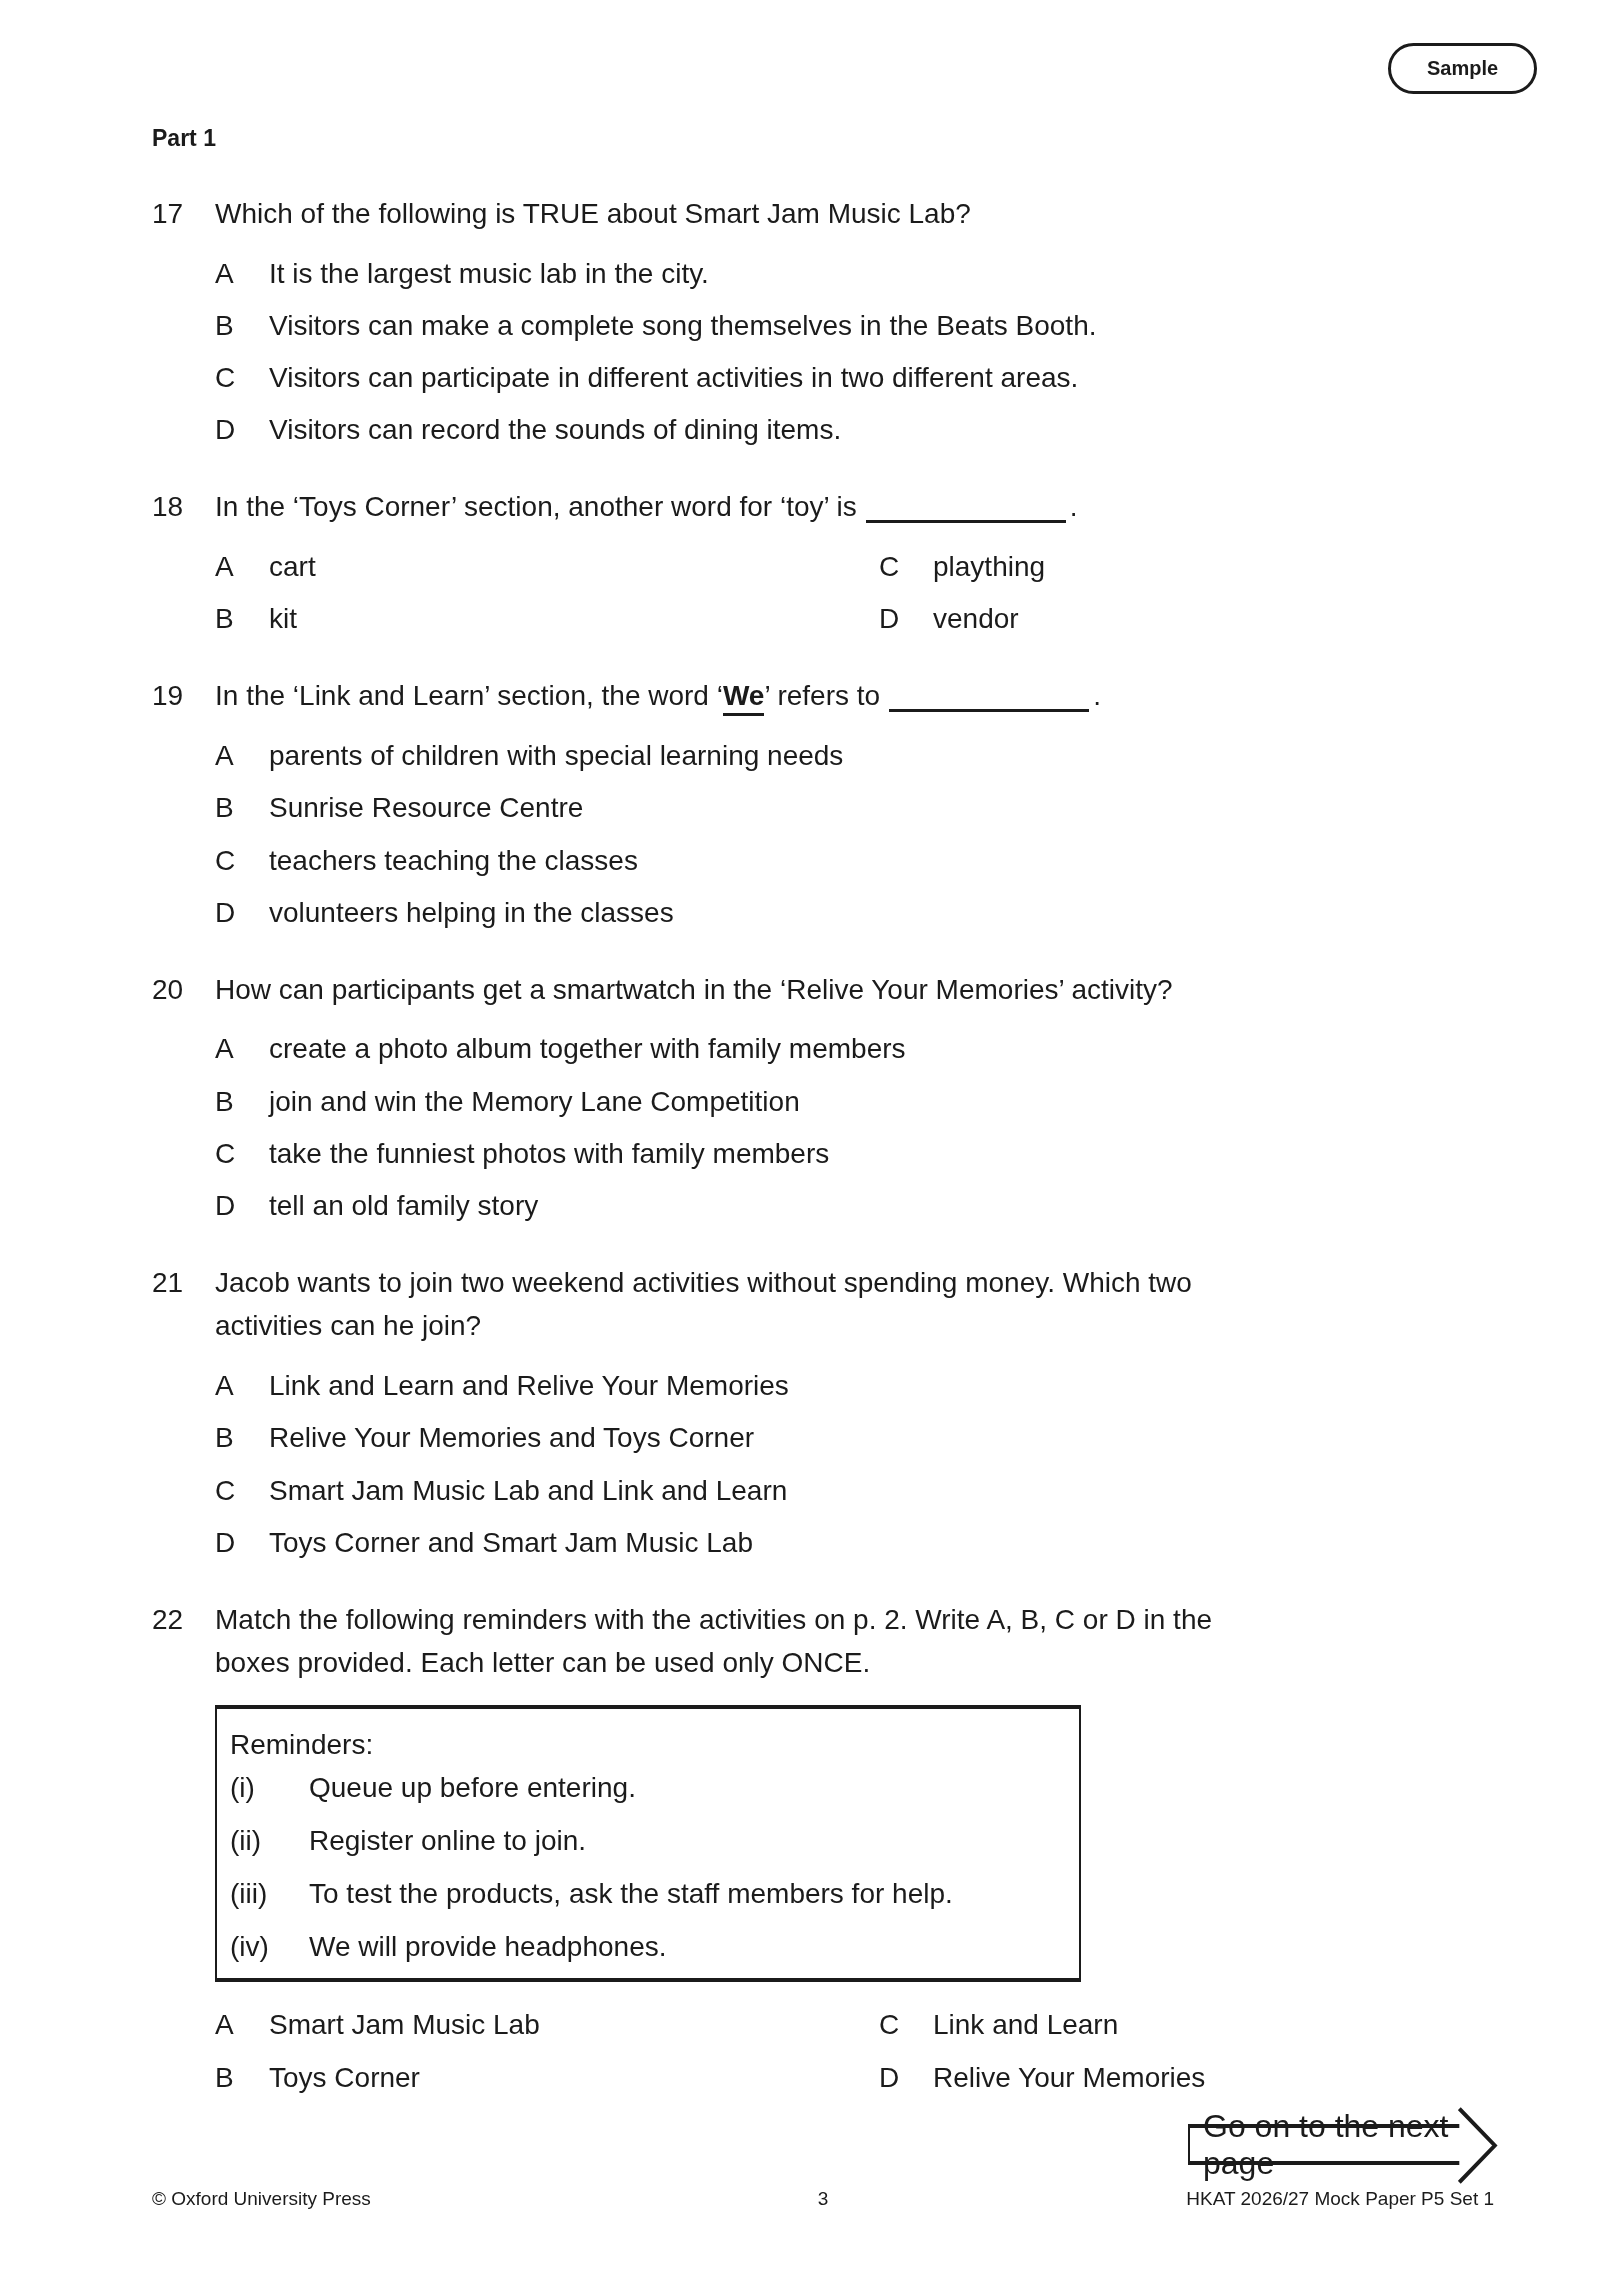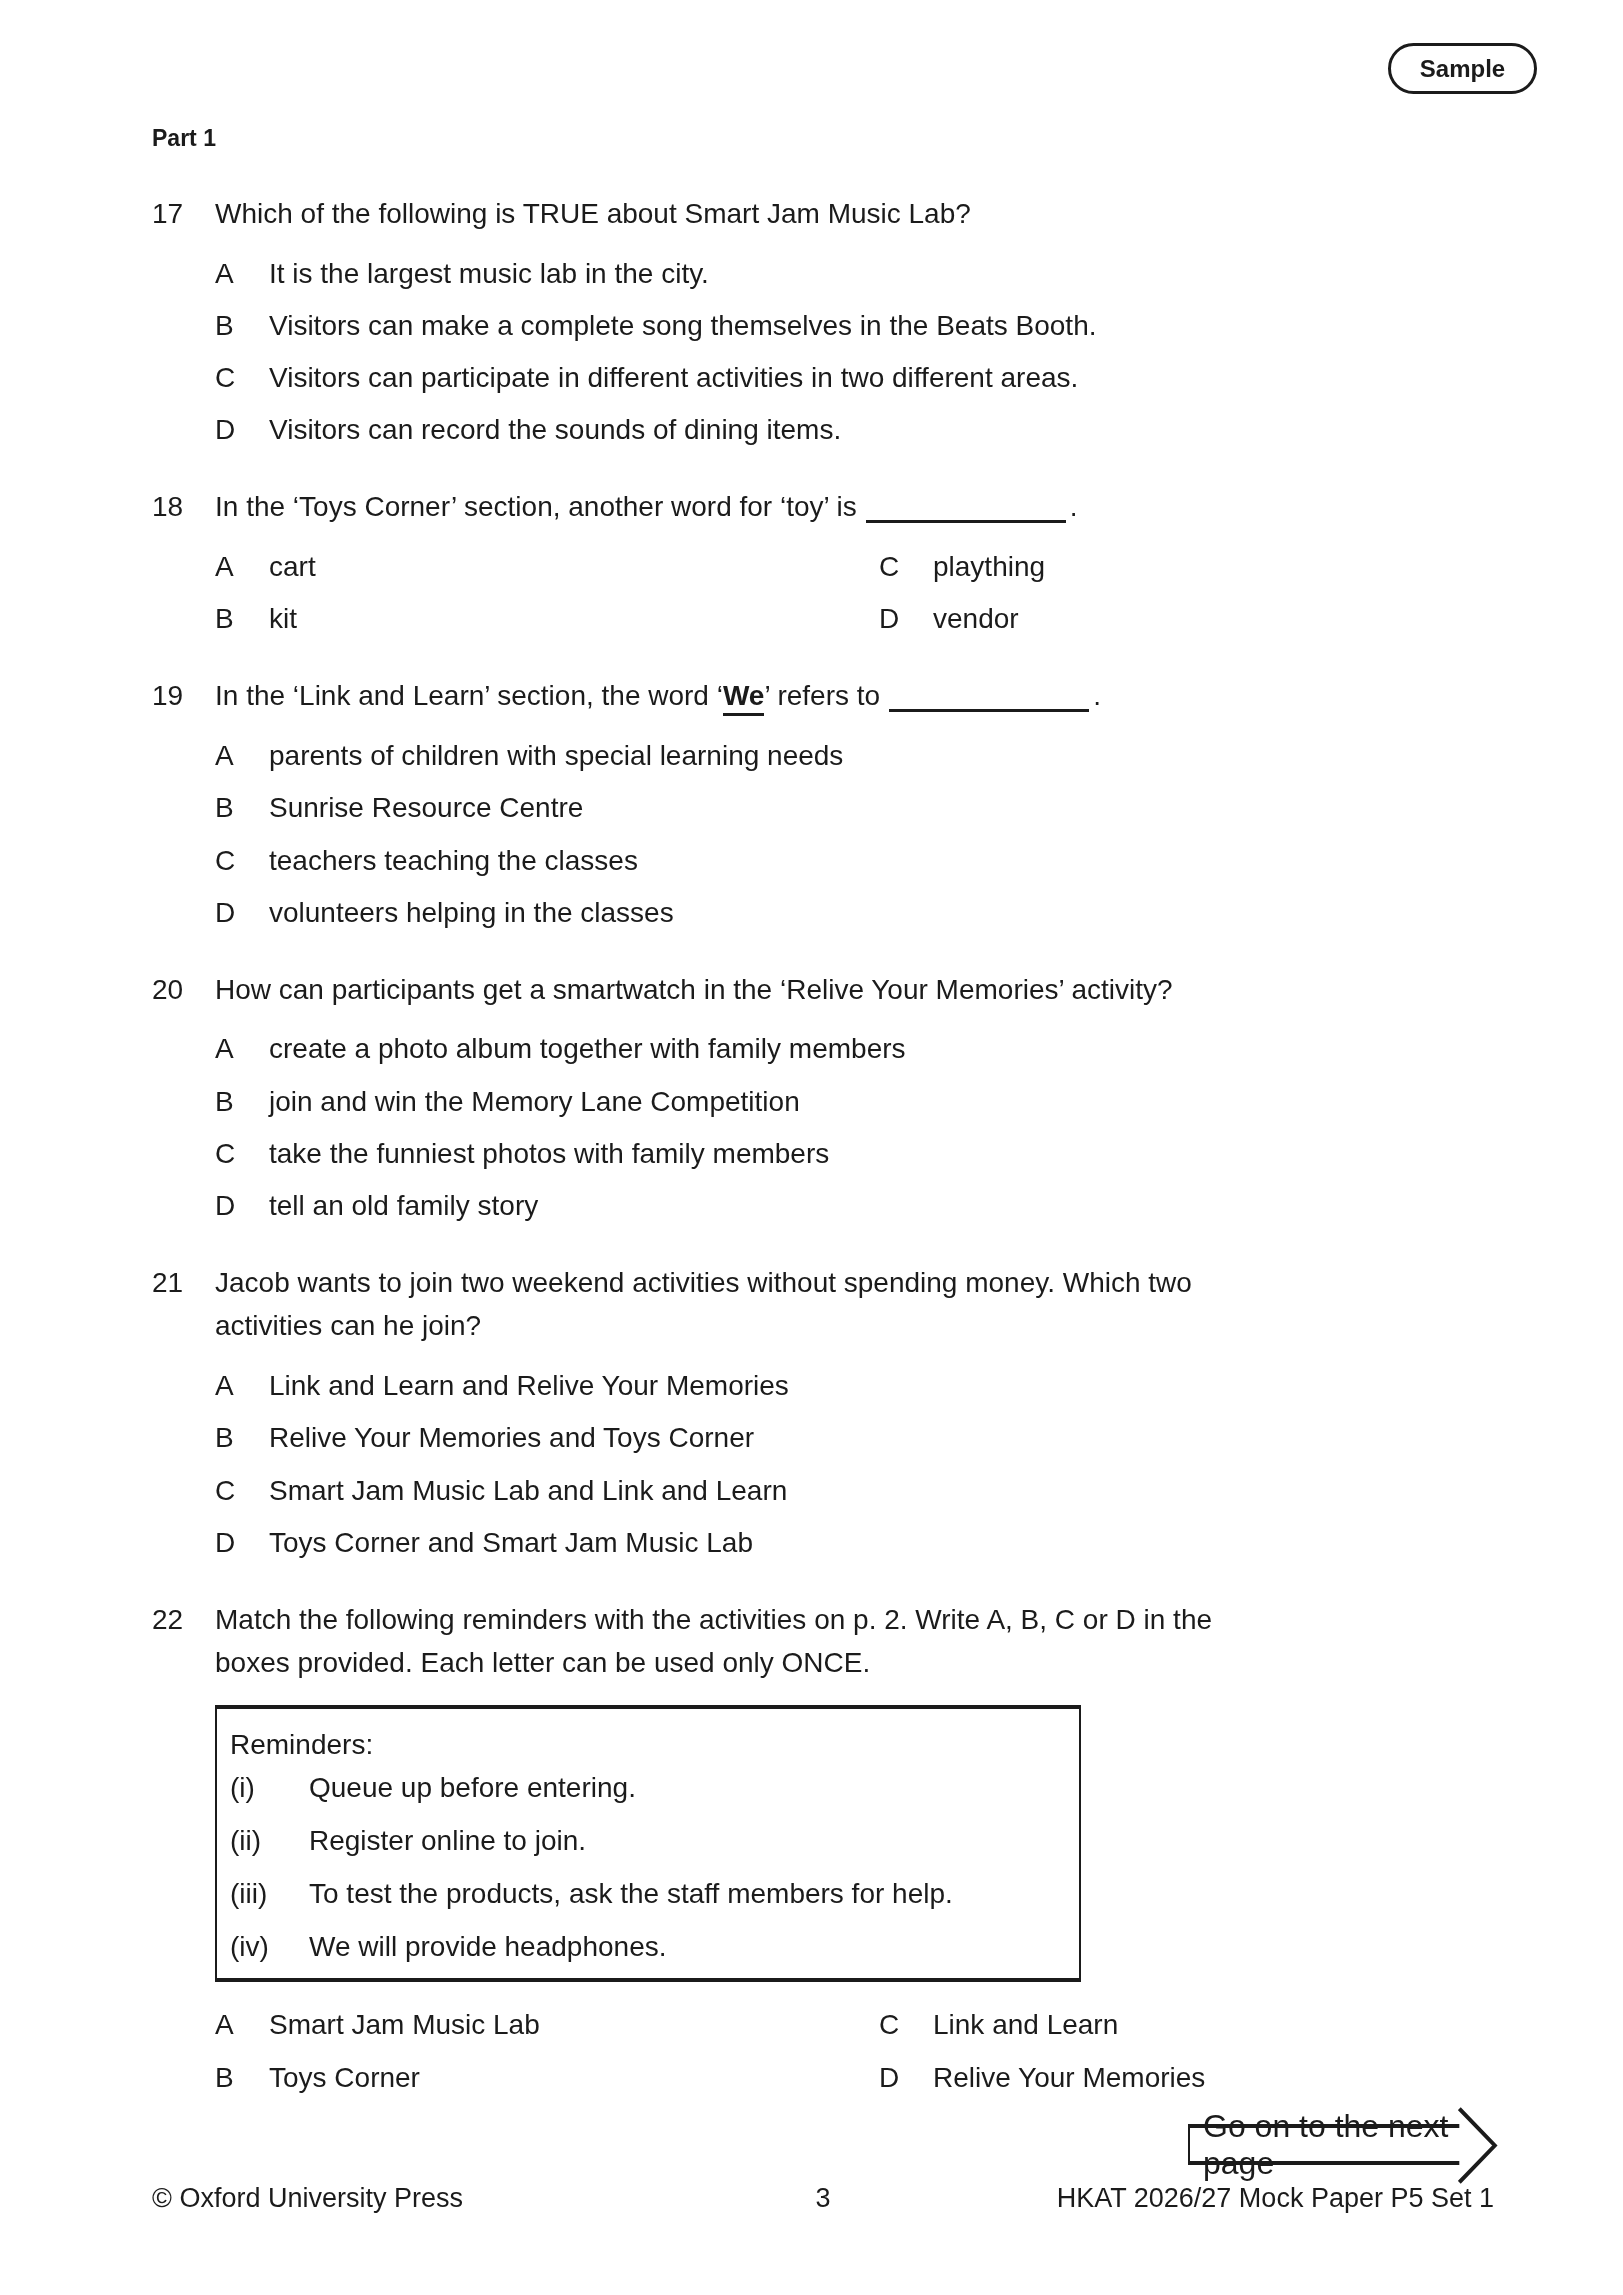--- a/index.html
+++ b/index.html
@@ -5,21 +5,21 @@
   html,body { margin:0; padding:0; background:#e8e8e8; }
   .page {
     position:relative; width:1623px; height:2295px; background:#ffffff;
     color:#1b1b1b; font-family:"Liberation Sans", sans-serif;
     font-size:28px; overflow:hidden;
   }
   .sample-badge {
     position:absolute; top:43px; left:1388px; width:149px; height:51px;
     border:3.3px solid #1b1b1b; border-radius:26px; box-sizing:border-box;
     display:flex; align-items:center; justify-content:center;
-    font-weight:700; font-size:24px;
+    font-weight:700; font-size:20px;
   }
   .content { position:absolute; left:152px; top:120px; width:1342px; }
   .part-title { font-size:23px; font-weight:700; line-height:37px; margin:0 0 35px 0; }
 
   .q { display:flex; margin-bottom:38px; }
   .qn { flex:none; width:63px; line-height:43px; }
   .qb { flex:1; min-width:0; }
   .qp { line-height:43px; margin-bottom:21.6px; }
   .b  { font-weight:400; }
   .ref { font-weight:700; border-bottom:3.3px solid #1b1b1b; padding-bottom:1.3px; }
@@ -49,21 +49,21 @@
   .next-box {
     position:absolute; top:2124px; left:1188px; width:273px; height:41px;
     box-sizing:border-box; border-top:4.6px solid #1b1b1b; border-bottom:4.6px solid #1b1b1b;
     border-left:2.6px solid #1b1b1b; display:flex; align-items:center;
     padding-left:13px; font-size:32px;
   }
   .next-arrowhead { position:absolute; top:2106px; left:1458px; }
 
   .footer {
     position:absolute; top:2183px; left:152px; width:1342px;
-    display:flex; align-items:baseline; font-size:27px; line-height:31px;
+    display:flex; align-items:baseline; font-size:19px; line-height:31px;
   }
   .footer .f-left  { flex:1; text-align:left; }
   .footer .f-mid   { flex:none; }
   .footer .f-right { flex:1; text-align:right; }
 </style>
 </head>
 <body>
 
 <div class="page">
 

